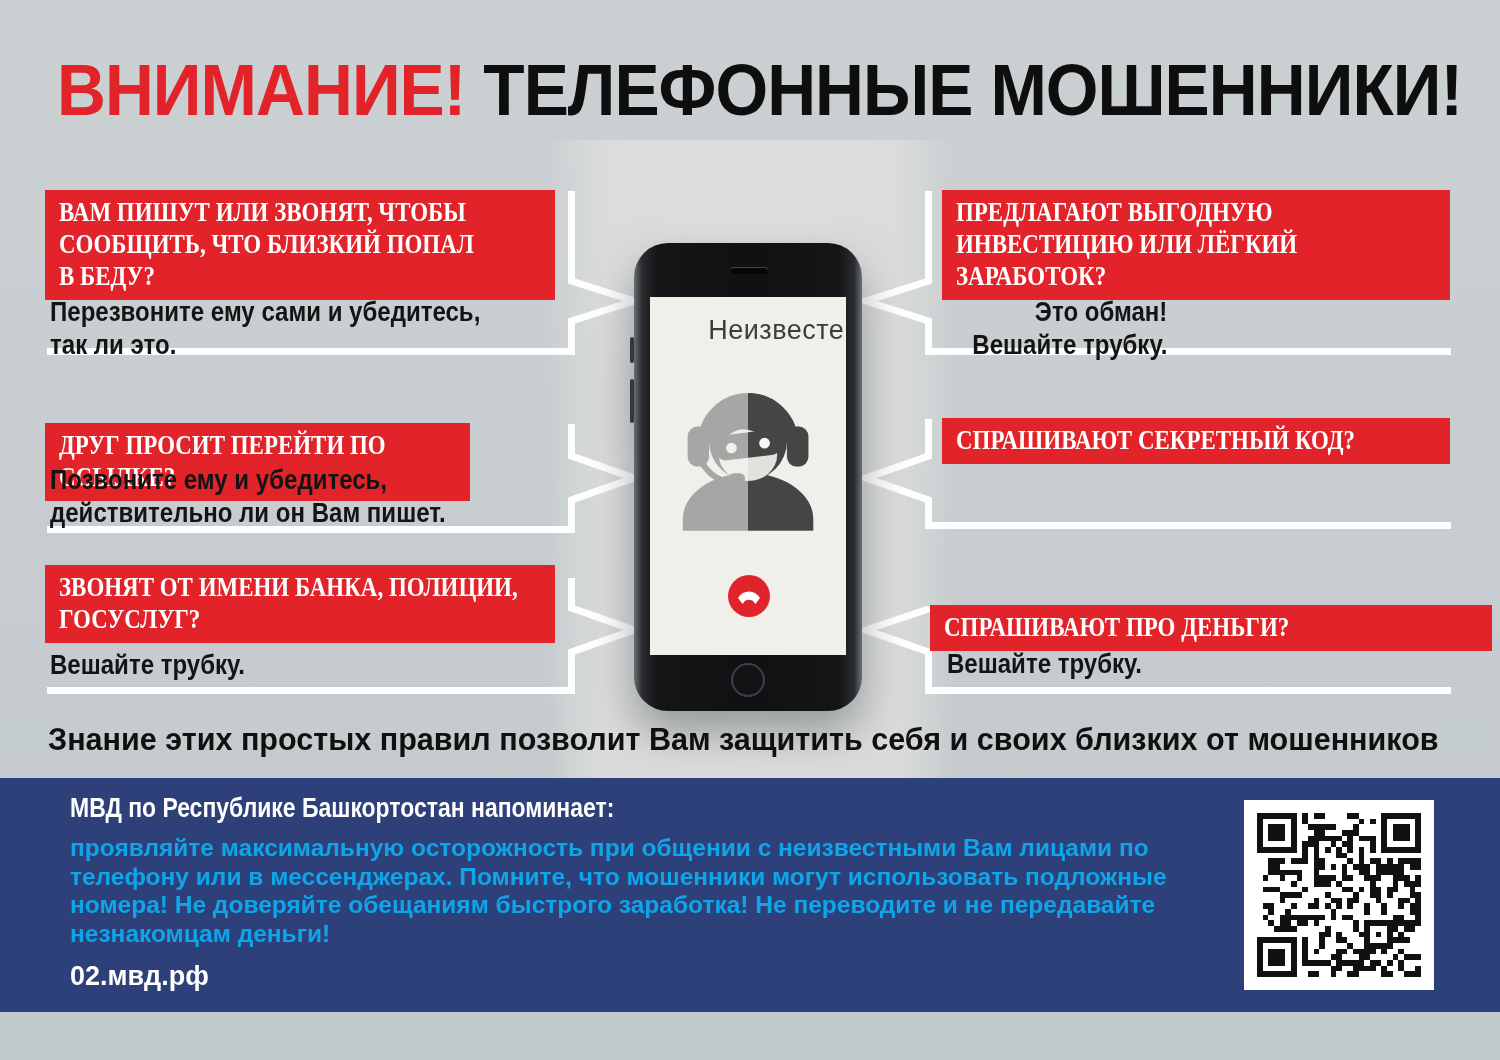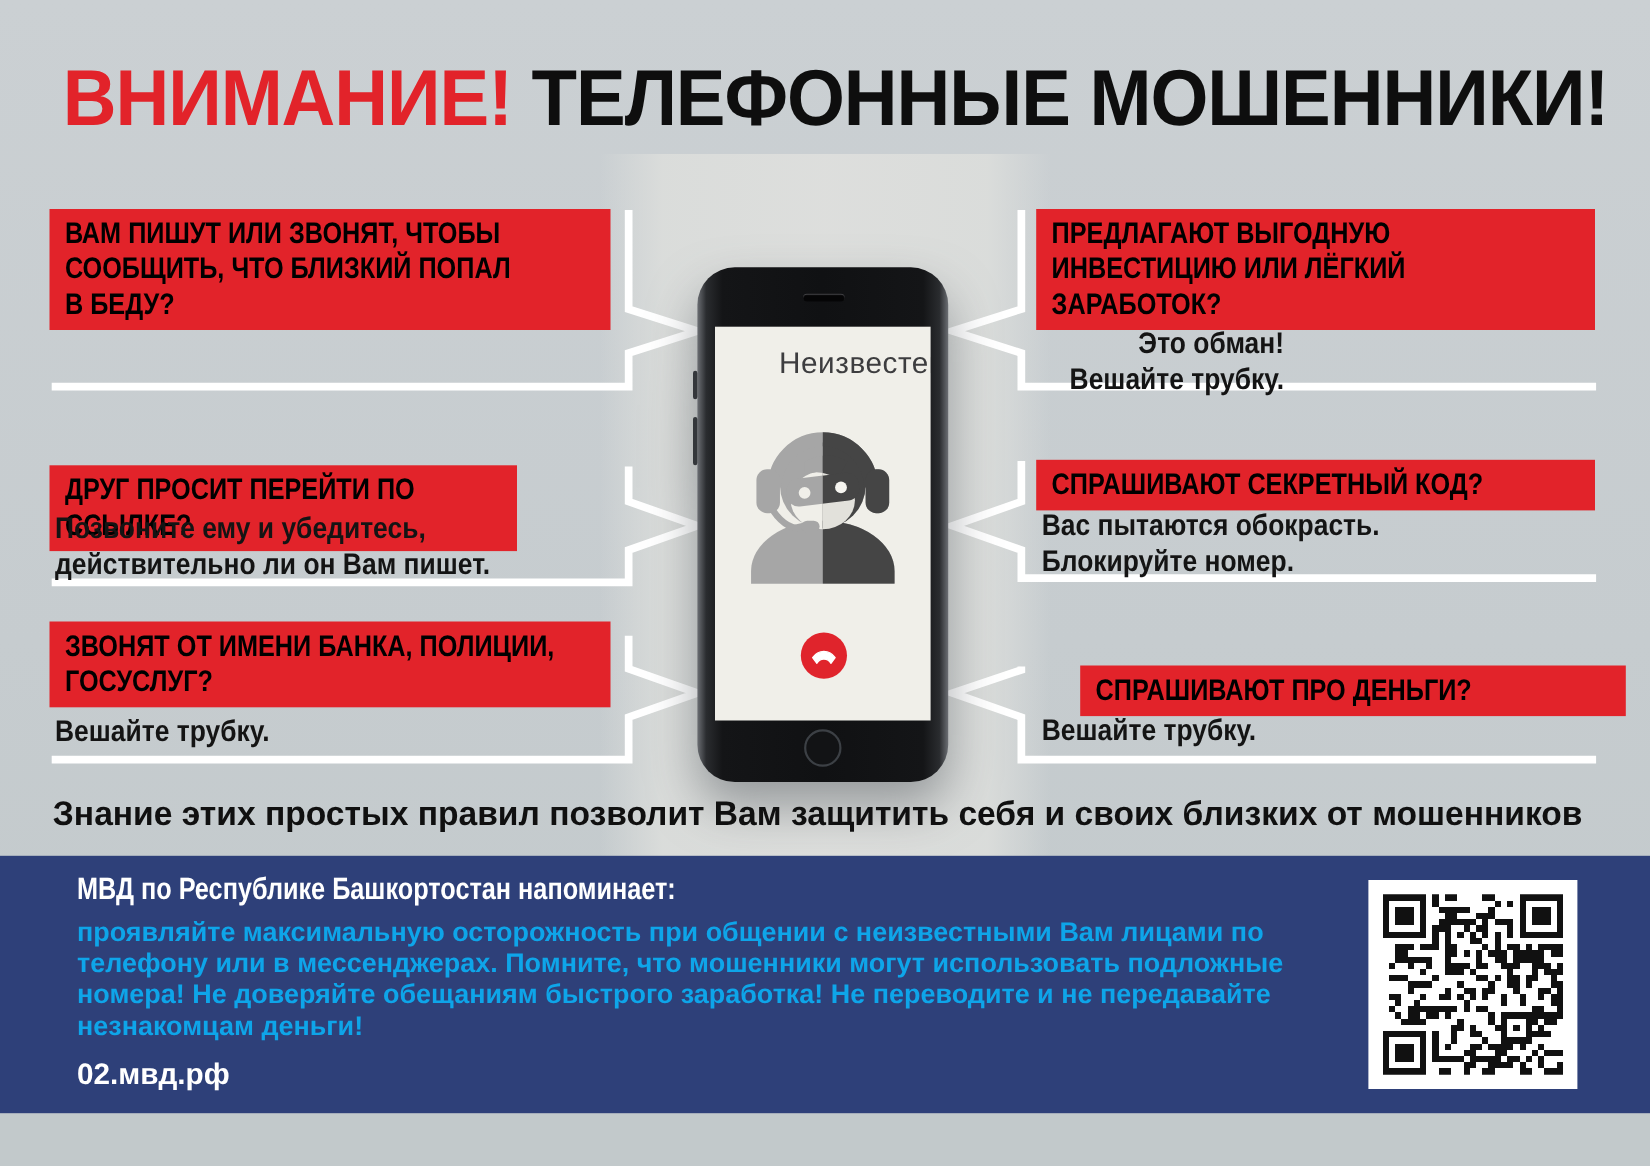--- a/index.html
+++ b/index.html
@@ -16,23 +16,24 @@
                rgba(222,223,221,.95) 50%, rgba(219,221,219,.95) 86%, rgba(218,220,218,0) 100%);
   }
   
   .title{position:absolute; left:57px; top:50px; white-space:nowrap;
     font-weight:bold; font-size:72px; line-height:80px; letter-spacing:-1px;
     transform:scaleX(.94); transform-origin:0 0;}
   .title .warn{color:#e2232a;}
   .title .rest{color:#0e0e0e;}
   
   .q{
-    position:absolute; box-sizing:border-box; background:#e2232a; color:#000000;
+    position:absolute; box-sizing:border-box; background:#e2232a; color:#ffffff;
     font-weight:bold; font-size:27px; line-height:32px; padding:6px 14px 8px 14px;
     white-space:pre-line;
+    font-family:Liberation Serif, serif;
   }
   .q>span{display:inline-block; transform:scaleX(.85); transform-origin:0 0; white-space:pre-line; width:118%;}
   .a{
     position:absolute; color:#141414; font-weight:bold; font-size:27px; line-height:33px;
     white-space:pre-line;
   }
   .a>span{display:inline-block; transform:scaleX(.89); transform-origin:0 0; white-space:pre-line; width:113%;}
   .lines{position:absolute; left:0; top:0; pointer-events:none;}
   
   .statement{position:absolute; left:48px; top:722px; width:1500px;
@@ -90,40 +91,40 @@
     </g>
   </svg>
 
   <div class="title">
     <span class="warn">ВНИМАНИЕ!</span><span class="rest"> ТЕЛЕФОННЫЕ МОШЕННИКИ!</span>
   </div>
 
   <div class="q" style="left:45px; top:190px; width:510px;"><span>ВАМ ПИШУТ ИЛИ ЗВОНЯТ, ЧТОБЫ
 СООБЩИТЬ, ЧТО БЛИЗКИЙ ПОПАЛ
 В БЕДУ?</span></div>
+  <div class="a" style="left:50px; top:296px;"><span>Перезвоните ему сами и убедитесь,
+так ли это.</span></div>
 
   <div class="q" style="left:45px; top:423px; width:425px;"><span>ДРУГ ПРОСИТ ПЕРЕЙТИ ПО ССЫЛКЕ?</span></div>
   <div class="a" style="left:50px; top:464px;"><span>Позвоните ему и убедитесь,
 действительно ли он Вам пишет.</span></div>
 
   <div class="q" style="left:45px; top:565px; width:510px;"><span>ЗВОНЯТ ОТ ИМЕНИ БАНКА, ПОЛИЦИИ,
 ГОСУСЛУГ?</span></div>
   <div class="a" style="left:50px; top:649px;"><span>Вешайте трубку.</span></div>
 
   <div class="q" style="left:942px; top:190px; width:508px;"><span>ПРЕДЛАГАЮТ ВЫГОДНУЮ
 ИНВЕСТИЦИЮ ИЛИ ЛЁГКИЙ
 ЗАРАБОТОК?</span></div>
   <div class="a" style="left:947px; top:296px;text-align:right;"><span>Это обман!
 Вешайте трубку.</span></div>
 
   <div class="q" style="left:942px; top:418px; width:508px;"><span>СПРАШИВАЮТ СЕКРЕТНЫЙ КОД?</span></div>
-  <div class="a" style="left:947px; top:461px;"><span>Вас пытаются обокрасть.
-Блокируйте номер.</span></div>
-
-  <div class="q" style="left:982px; top:605px; width:496px;"><span>СПРАШИВАЮТ ПРО ДЕНЬГИ?</span></div>
+
+  <div class="q" style="left:930px; top:605px; width:562px;"><span>СПРАШИВАЮТ ПРО ДЕНЬГИ?</span></div>
   <div class="a" style="left:947px; top:648px;"><span>Вешайте трубку.</span></div>
 
   <div class="phone">
     <div class="speaker"></div>
     <div class="sidebtn" style="left:-4px; top:94px; height:26px;"></div>
     <div class="sidebtn" style="left:-4px; top:136px; height:44px;"></div>
     <div class="screen">
       <div class="caller">Неизвестен</div>
 
       <svg class="scammer" width="146" height="166" viewBox="0 0 150 170">

